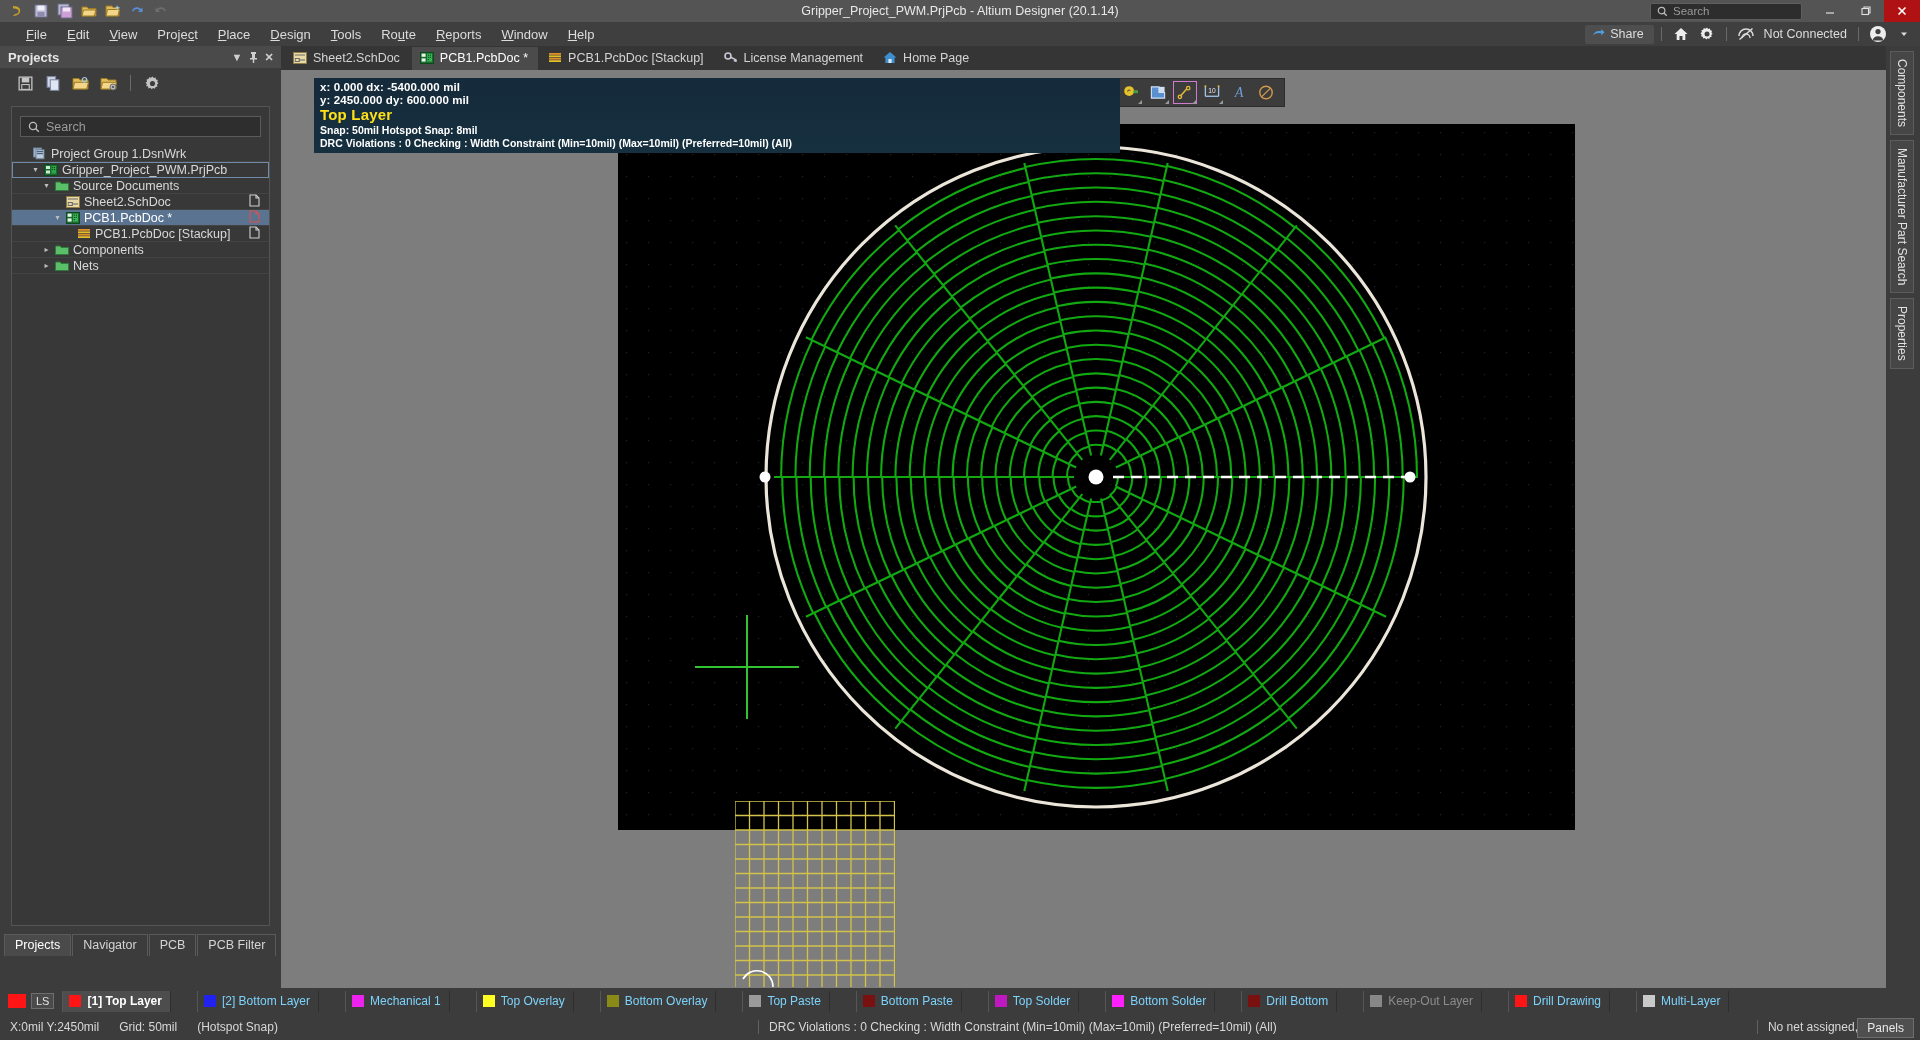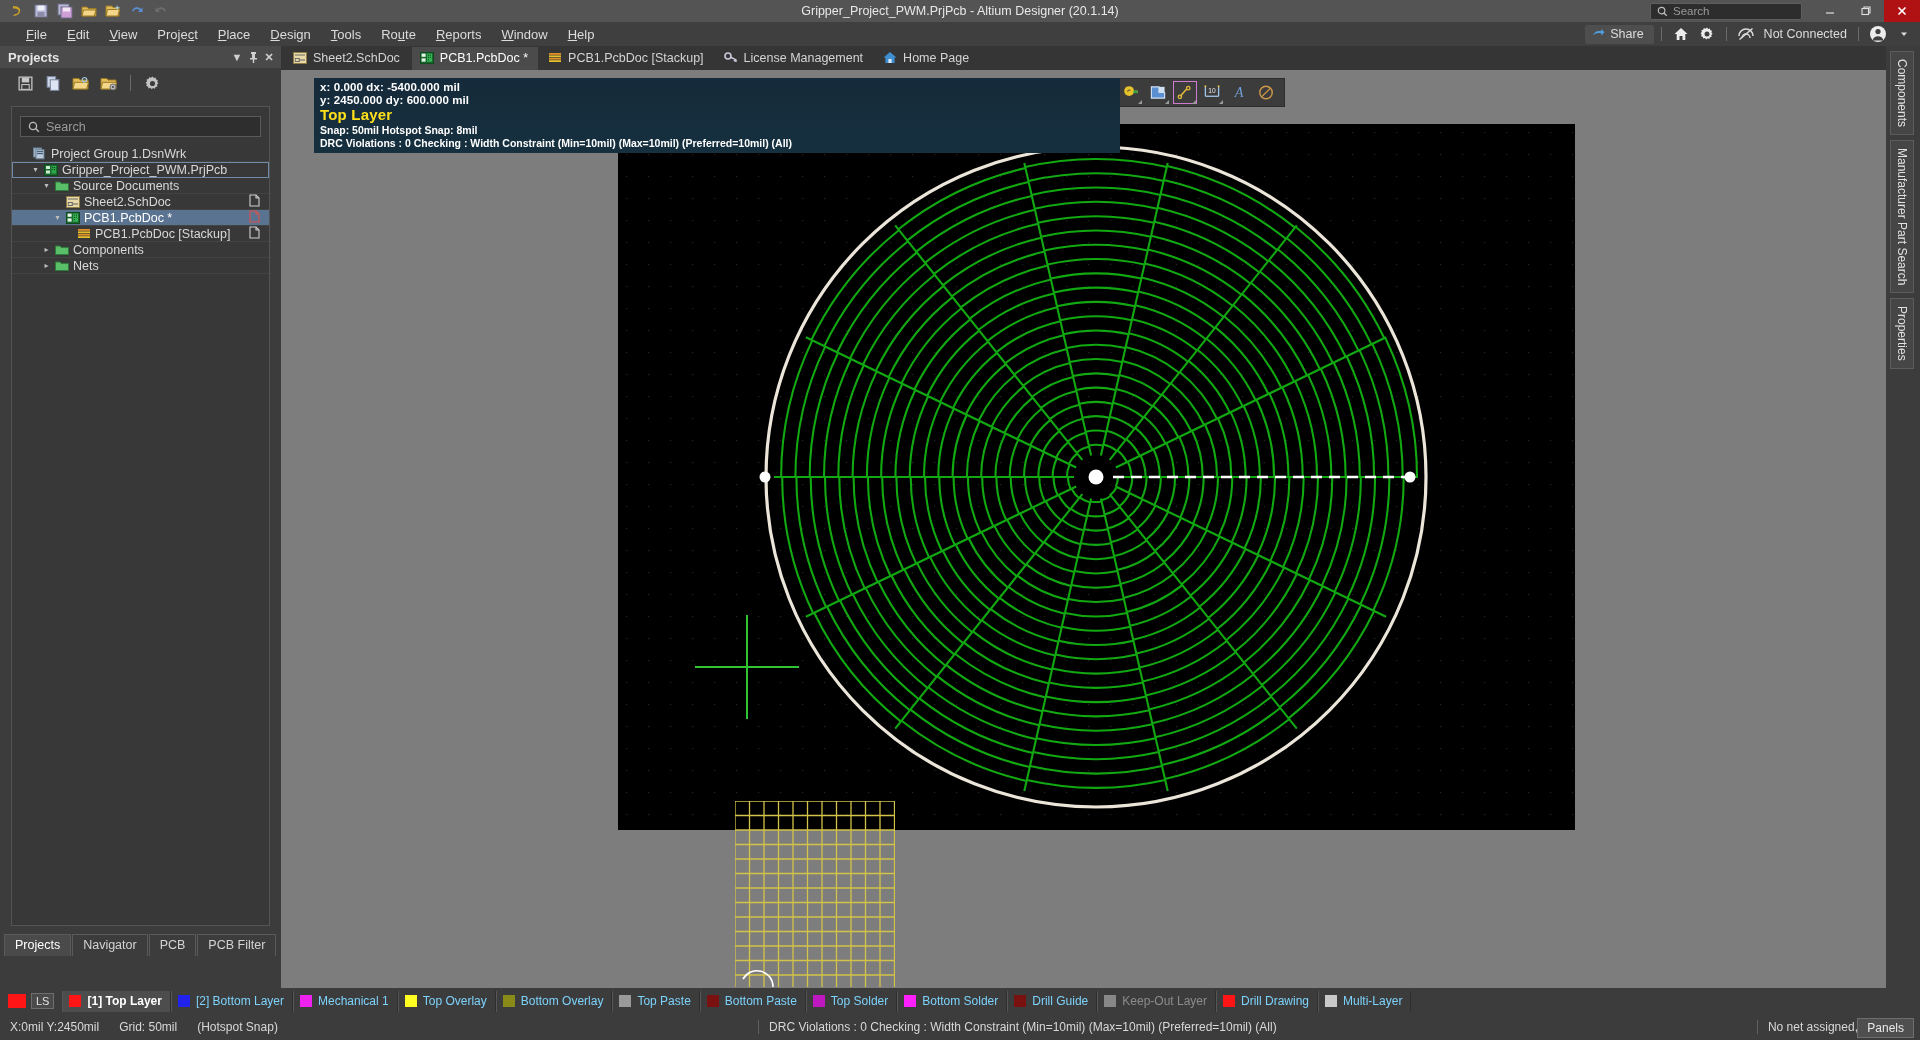--- a/index.html
+++ b/index.html
@@ -2497,21 +2497,21 @@
       <div class="rail-tab">Components</div>
       <div class="rail-tab">Manufacturer Part Search</div>
       <div class="rail-tab">Properties</div>
     </div>
 
   <div class="layerbar">
     <div class="ls-chip">
       <div class="ls-box" id="lsbox" style="background: rgb(255, 21, 21);"></div>
       <div class="ls-label-btn">LS</div>
     </div>
-    <div id="layers" style="display:flex;align-items:center;">
+    <div id="layers" style="display:flex;align-items:center;gap:26px;">
         <div class="layer-tab active">
           <span class="lsw" style="background: rgb(255, 21, 21);"></span>
           <span>[1] Top Layer</span>
         </div>
         <div class="layer-tab">
           <span class="lsw" style="background: rgb(34, 34, 238);"></span>
           <span>[2] Bottom Layer</span>
         </div>
         <div class="layer-tab">
           <span class="lsw" style="background: rgb(238, 34, 238);"></span>
@@ -2536,21 +2536,21 @@
         <div class="layer-tab">
           <span class="lsw" style="background: rgb(192, 24, 192);"></span>
           <span>Top Solder</span>
         </div>
         <div class="layer-tab">
           <span class="lsw" style="background: rgb(255, 31, 255);"></span>
           <span>Bottom Solder</span>
         </div>
         <div class="layer-tab">
           <span class="lsw" style="background: rgb(122, 17, 17);"></span>
-          <span>Drill Guide</span>
+          <span>Drill Bottom</span>
         </div>
         <div class="layer-tab disabled">
           <span class="lsw" style="background: rgb(136, 136, 136);"></span>
           <span>Keep-Out Layer</span>
         </div>
         <div class="layer-tab">
           <span class="lsw" style="background: rgb(255, 21, 21);"></span>
           <span>Drill Drawing</span>
         </div>
         <div class="layer-tab">

